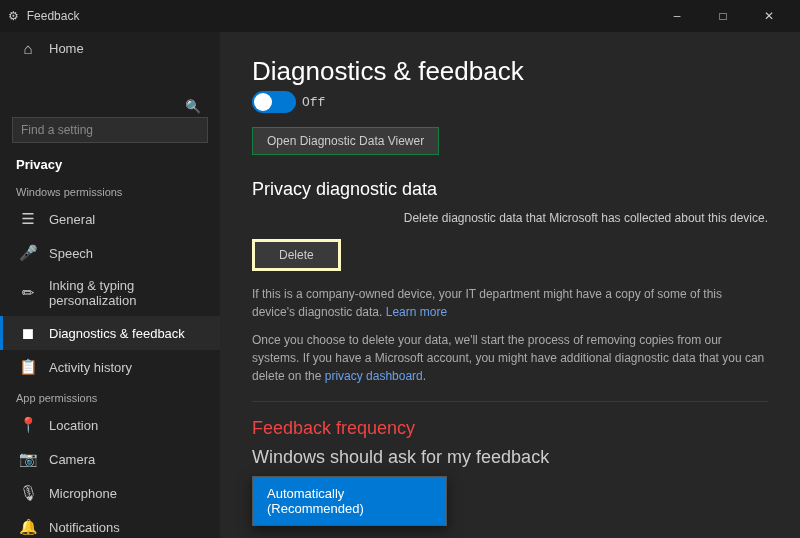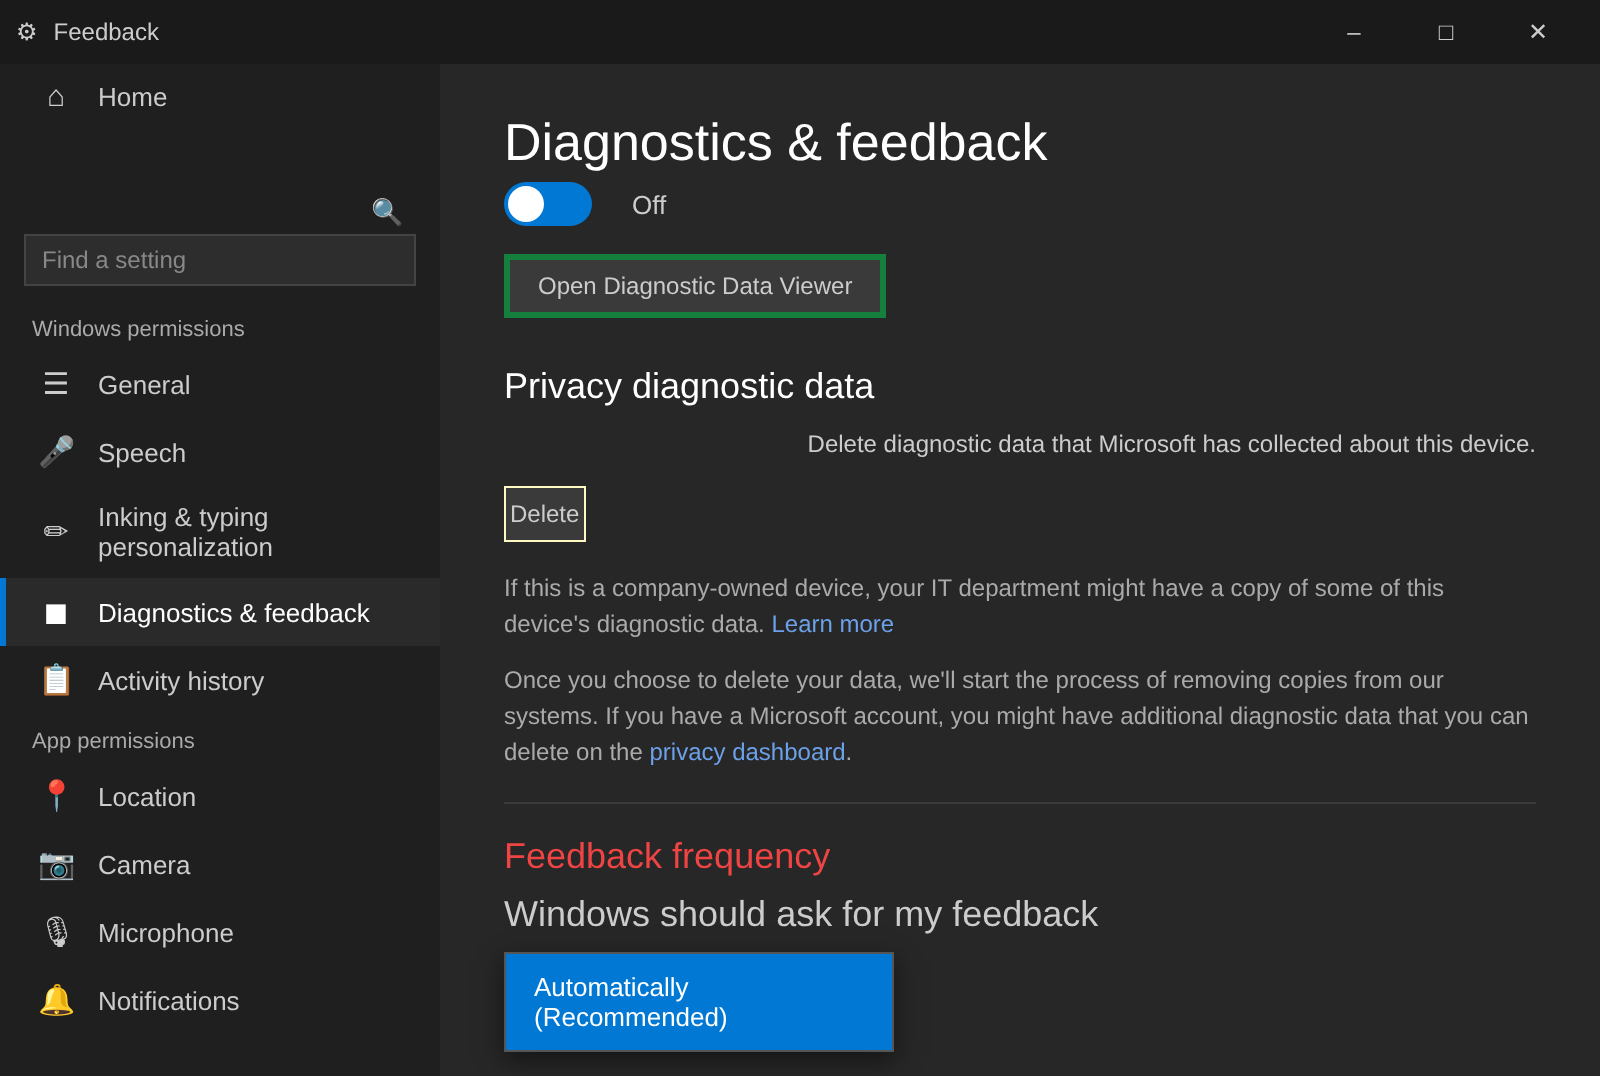--- a/index.html
+++ b/index.html
@@ -136,22 +136,23 @@
       margin-bottom: 4px;
     }
     .page-subtitle {
       font-size: 12px;
       color: #999;
       margin-bottom: 14px;
     }
     .toggle-row {
       display: flex;
       align-items: center;
-      gap: 20px;
+      gap: 6px;
       margin-bottom: 14px;
+      font-family: Liberation Mono, monospace;
     }
     .toggle {
       width: 44px;
       height: 22px;
       background: #0078d4;
       border-radius: 11px;
       position: relative;
       display: flex;
       align-items: center;
       cursor: pointer;
@@ -163,21 +164,21 @@
       border-radius: 50%;
       position: absolute;
       left: 2px;
     }
     .toggle-label {
       font-size: 13px;
       color: #ccc;
     }
     .open-viewer-btn {
       background: #3a3a3a;
-      border: 3px solid #15803d;
+      border: 1px solid #15803d;
       color: #ccc;
       padding: 6px 14px;
       font-size: 12px;
       cursor: pointer;
       margin-bottom: 24px;
     }
 
     .section-title {
       font-size: 18px;
       font-weight: 400;
@@ -186,23 +187,23 @@
     }
     .section-description {
       font-size: 12px;
       color: #ccc;
       margin-bottom: 12px;
       line-height: 1.4;
       text-align: right;
     }
     .delete-btn {
       background: #3a3a3a;
-      border: 1px solid #fef9c3;
-      color: #ccc;
-      padding: 6px 2px;
+      border: 3px solid #fef9c3;
+      color: #ccc;
+      padding: 6px 24px;
       font-size: 12px;
       cursor: pointer;
       margin-bottom: 14px;
     }
     .info-text {
       font-size: 12px;
       color: #aaa;
       line-height: 1.5;
       margin-bottom: 10px;
     }
@@ -282,20 +283,21 @@
     <div class="sidebar-item">
       <span class="sidebar-item-icon">⌂</span>
       <span>Home</span>
     </div>
 
     <div class="search-box">
       <input type="text" placeholder="Find a setting" style="">
       <span class="search-icon-inner">🔍</span>
     </div>
 
+    <div class="sidebar-privacy-label">Privacy</div>
 
     <div class="sidebar-section-label">Windows permissions</div>
 
     <div class="sidebar-item">
       <span class="sidebar-item-icon">☰</span>
       <span>General</span>
     </div>
     <div class="sidebar-item">
       <span class="sidebar-item-icon">🎤</span>
       <span>Speech</span>

